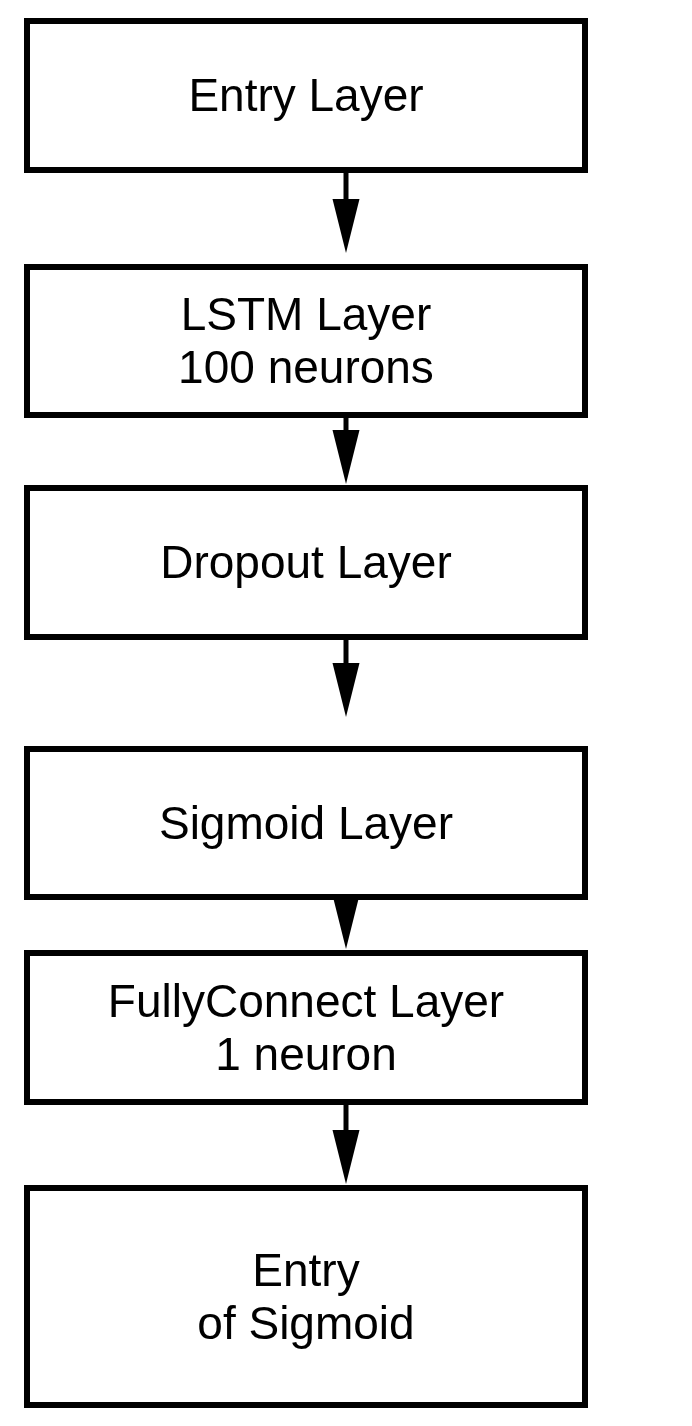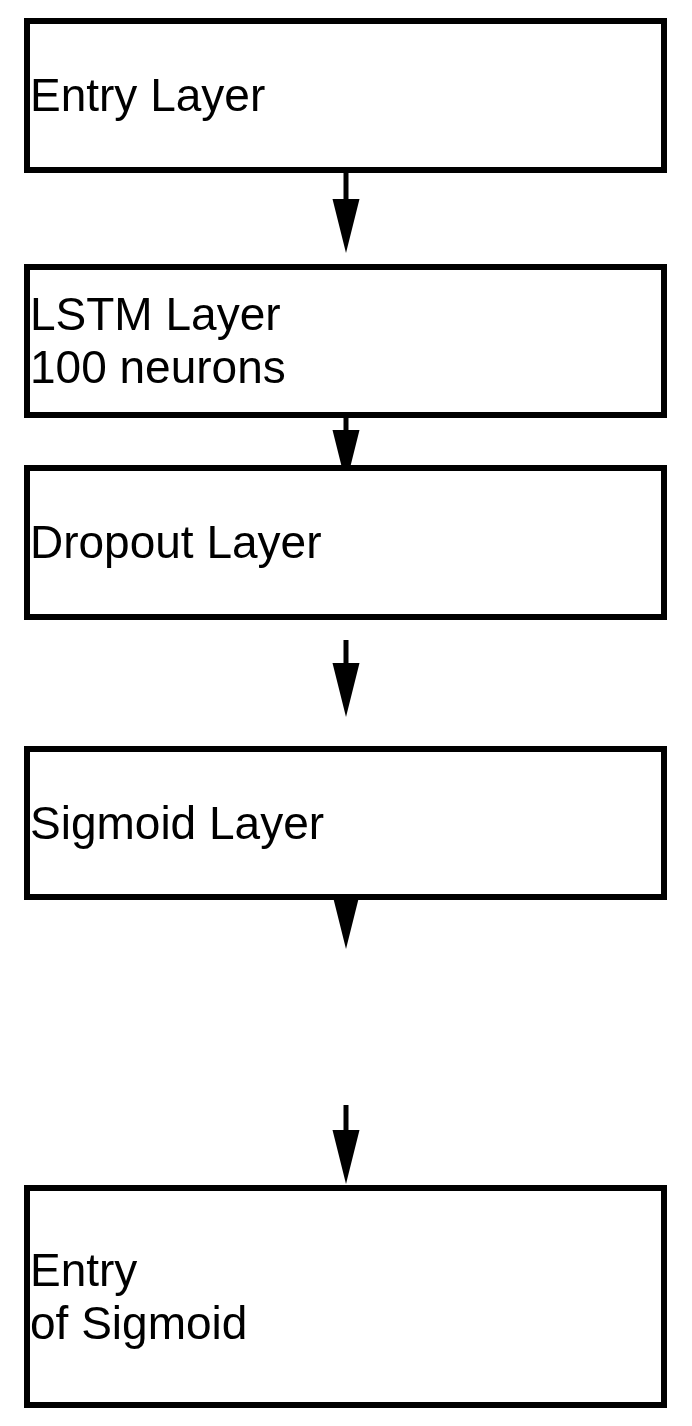--- a/index.html
+++ b/index.html
@@ -17,27 +17,27 @@
   #diagram {
     position: absolute;
     left: 0;
     top: 0;
     width: 692px;
     height: 1426px;
   }
   .node {
     position: absolute;
     left: 24px;
-    width: 643px;
+    width: 564px;
     box-sizing: border-box;
     border: 6px solid #000000;
     background: #ffffff;
     display: flex;
     flex-direction: column;
-    align-items: flex-start;
+    align-items: center;
     justify-content: center;
   }
   .node-line {
     display: block;
     color: #000000;
     font-size: 46px;
     line-height: 53px;
     font-weight: 400;
     white-space: nowrap;
     text-align: center;
@@ -47,21 +47,21 @@
     position: absolute;
     left: 0;
     top: 0;
     width: 692px;
     height: 1426px;
     pointer-events: none;
   }
   
   #node-0 { top: 18px;   height: 155px; }
   #node-1 { top: 264px;  height: 154px; }
-  #node-2 { top: 465px;  height: 155px; }
+  #node-2 { top: 485px;  height: 155px; }
   #node-3 { top: 746px;  height: 154px; }
   #node-4 { top: 950px;  height: 155px; }
   #node-5 { top: 1185px; height: 223px; }
 </style>
 </head>
 <body>
 
 <div id="diagram">
 
   <svg class="edge" viewBox="0 0 692 1426" width="692" height="1426" xmlns="http://www.w3.org/2000/svg">
@@ -102,19 +102,23 @@
   </div>
 
   <div class="node" id="node-2">
     <span class="node-line">Dropout Layer</span>
   </div>
 
   <div class="node" id="node-3">
     <span class="node-line">Sigmoid Layer</span>
   </div>
 
+  <div class="node" id="node-4">
+    <span class="node-line">FullyConnect Layer</span>
+    <span class="node-line">1 neuron</span>
+  </div>
 
   <div class="node" id="node-5">
     <span class="node-line">Entry</span>
     <span class="node-line">of Sigmoid</span>
   </div>
 
 </div>
 
 </body></html>

